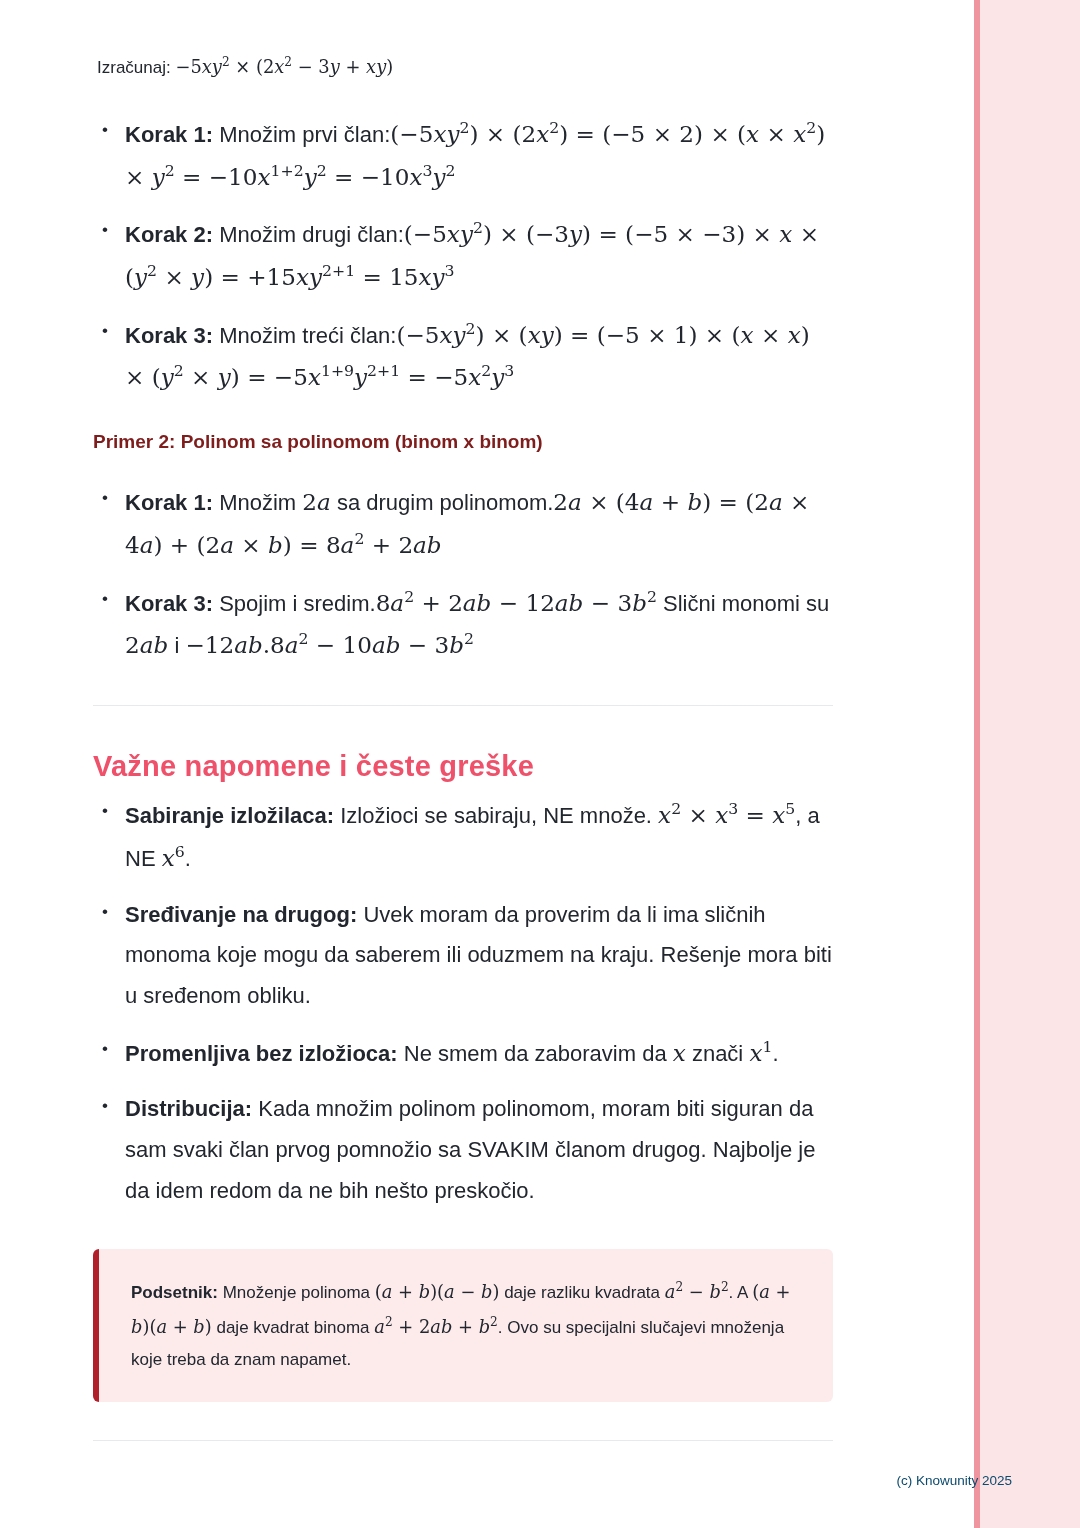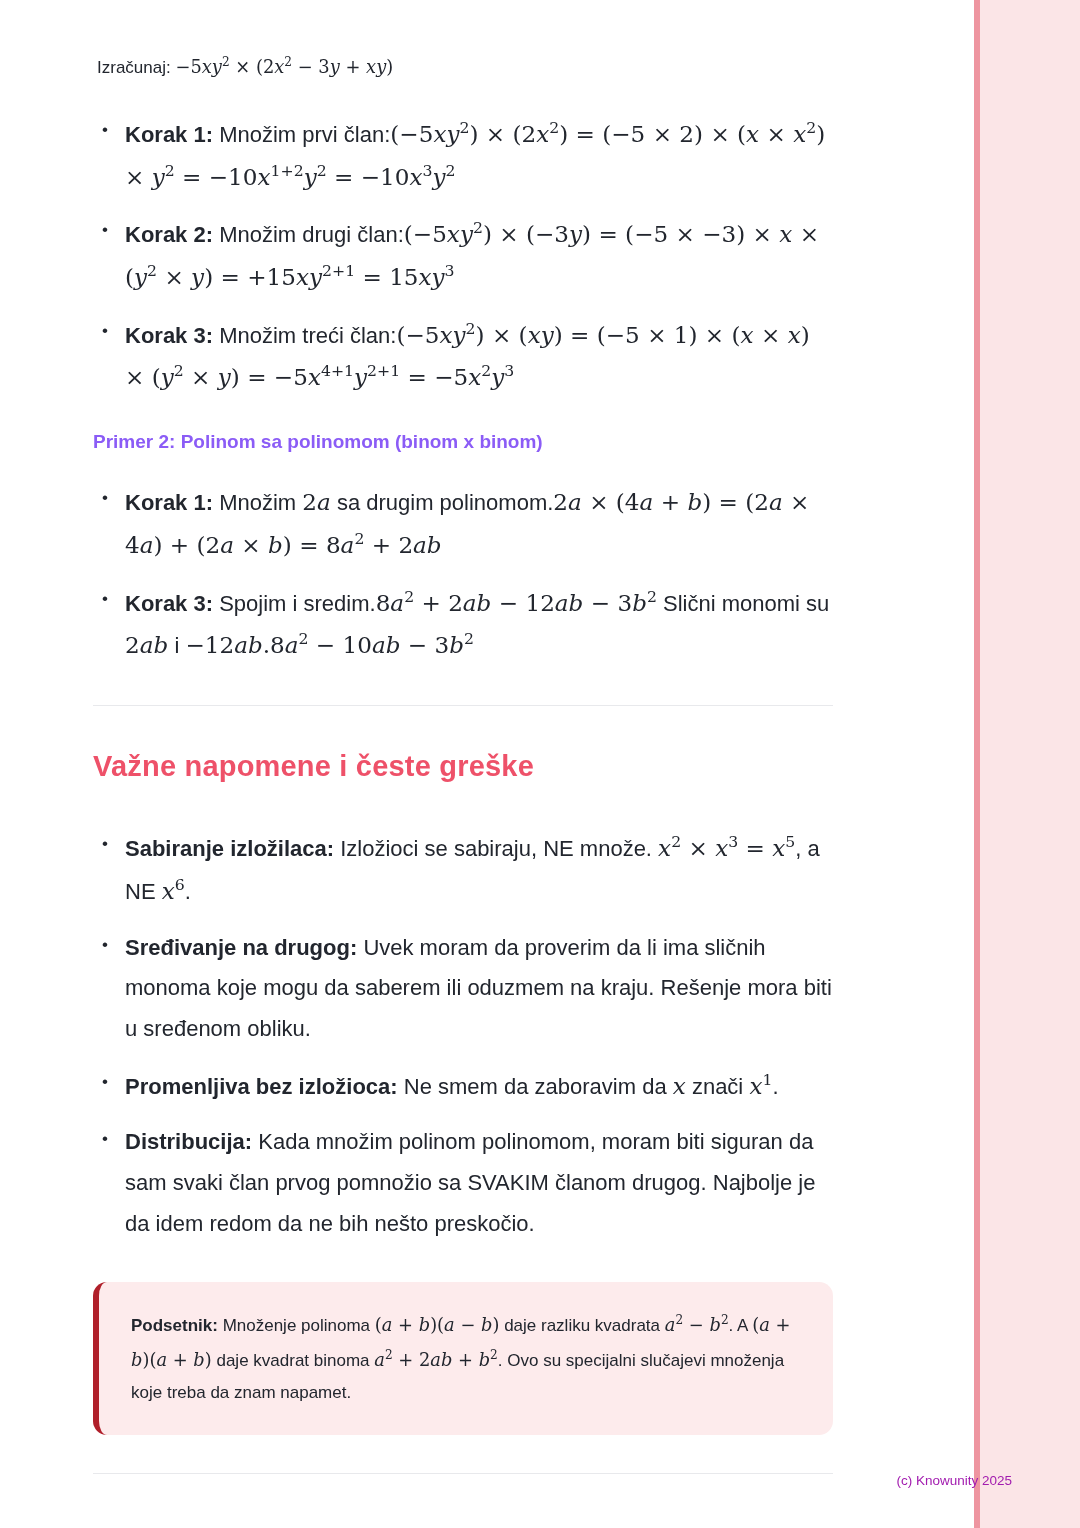--- a/index.html
+++ b/index.html
@@ -31,55 +31,55 @@
   ul.bullets > li::before {
     content:"\2022";
     position:absolute; left:9px; top:1px;
     color:#22262e; font-size:17px;
   }
   b { font-weight:700; }
   .math { font-family:"DejaVu Serif","Liberation Serif",serif; font-size:1.05em; }
   .math i { font-style:italic; }
   sup { font-size:0.68em; line-height:0; }
   .subheading {
-    font-size:19px; font-weight:700; margin:32px 0 28px 0; color:#8b5cf6;
+    font-size:19px; font-weight:700; margin:32px 0 28px 0; color:#7f1d1d;
   }
   .divider { border:none; border-top:1px solid #e8e9ec; margin:38px 0 0 0; }
   .section-title {
     font-size:29px; font-weight:700; color:#ee5169;
-    margin:44px 0 44px 0; letter-spacing:0.2px;
+    margin:44px 0 11px 0; letter-spacing:0.2px;
   }
   .callout {
     margin-top:38px;
     background:#fdebec;
     border-left:6px solid #b01f2a;
-    border-radius:14px;
+    border-radius:6px;
     padding:26px 30px 26px 32px;
     width:740px;
   }
   .callout p { font-size:17px; line-height:1.9; }
   .footer {
     position:absolute; right:68px; bottom:40px;
-    font-size:13.5px; color:#a21caf; z-index:2;
+    font-size:13.5px; color:#0c4a6e; z-index:2;
   }
 </style>
 </head>
 <body>
 
 <div class="side-band"></div>
 <div class="side-band-line"></div>
 
 <div class="content">
 
   <p class="problem">Izračunaj: <span class="math">−5<i>xy</i><sup>2</sup> × (2<i>x</i><sup>2</sup> − 3<i>y</i> + <i>xy</i>)</span></p>
 
   <ul class="bullets">
     <li><b>Korak 1:</b> Množim prvi član:<span class="math">(−5<i>xy</i><sup>2</sup>) × (2<i>x</i><sup>2</sup>) = (−5 × 2) × (<i>x</i> × <i>x</i><sup>2</sup>) × <i>y</i><sup>2</sup> = −10<i>x</i><sup>1+2</sup><i>y</i><sup>2</sup> = −10<i>x</i><sup>3</sup><i>y</i><sup>2</sup></span></li>
     <li><b>Korak 2:</b> Množim drugi član:<span class="math">(−5<i>xy</i><sup>2</sup>) × (−3<i>y</i>) = (−5 × −3) × <i>x</i> × (<i>y</i><sup>2</sup> × <i>y</i>) = +15<i>xy</i><sup>2+1</sup> = 15<i>xy</i><sup>3</sup></span></li>
-    <li><b>Korak 3:</b> Množim treći član:<span class="math">(−5<i>xy</i><sup>2</sup>) × (<i>xy</i>) = (−5 × 1) × (<i>x</i> × <i>x</i>) × (<i>y</i><sup>2</sup> × <i>y</i>) = −5<i>x</i><sup>4+1</sup><i>y</i><sup>2+1</sup> = −5<i>x</i><sup>2</sup><i>y</i><sup>3</sup></span></li>
+    <li><b>Korak 3:</b> Množim treći član:<span class="math">(−5<i>xy</i><sup>2</sup>) × (<i>xy</i>) = (−5 × 1) × (<i>x</i> × <i>x</i>) × (<i>y</i><sup>2</sup> × <i>y</i>) = −5<i>x</i><sup>1+9</sup><i>y</i><sup>2+1</sup> = −5<i>x</i><sup>2</sup><i>y</i><sup>3</sup></span></li>
   </ul>
 
   <h3 class="subheading">Primer 2: Polinom sa polinomom (binom x binom)</h3>
 
 
   <ul class="bullets">
     <li><b>Korak 1:</b> Množim <span class="math">2<i>a</i></span> sa drugim polinomom.<span class="math">2<i>a</i> × (4<i>a</i> + <i>b</i>) = (2<i>a</i> × 4<i>a</i>) + (2<i>a</i> × <i>b</i>) = 8<i>a</i><sup>2</sup> + 2<i>ab</i></span></li>
     <li><b>Korak 3:</b> Spojim i sredim.<span class="math">8<i>a</i><sup>2</sup> + 2<i>ab</i> − 12<i>ab</i> − 3<i>b</i><sup>2</sup></span> Slični monomi su <span class="math">2<i>ab</i></span> i <span class="math">−12<i>ab</i>.</span><span class="math">8<i>a</i><sup>2</sup> − 10<i>ab</i> − 3<i>b</i><sup>2</sup></span></li>
   </ul>
 

